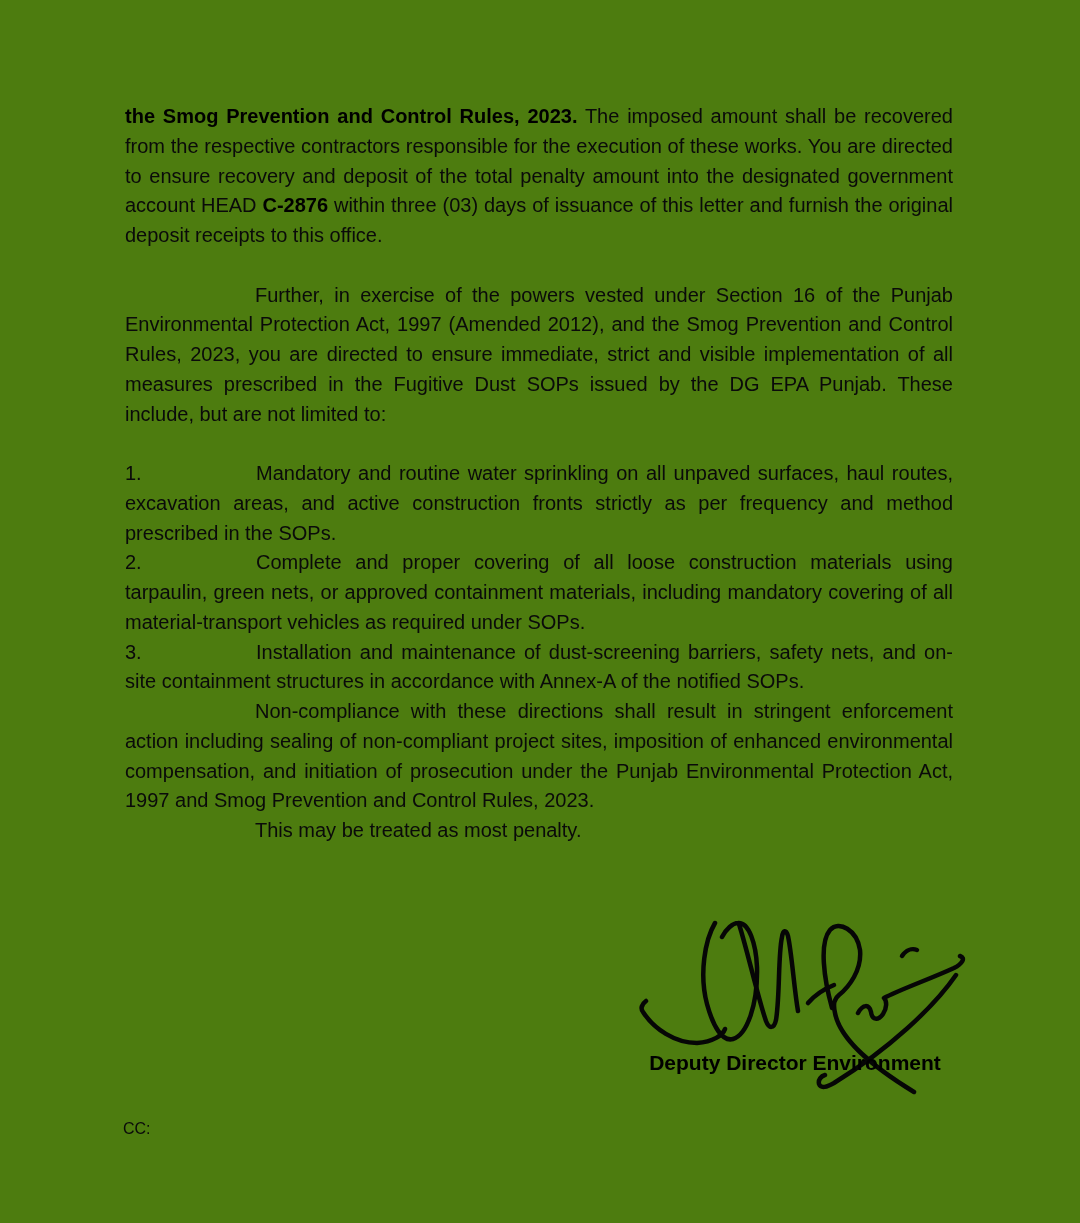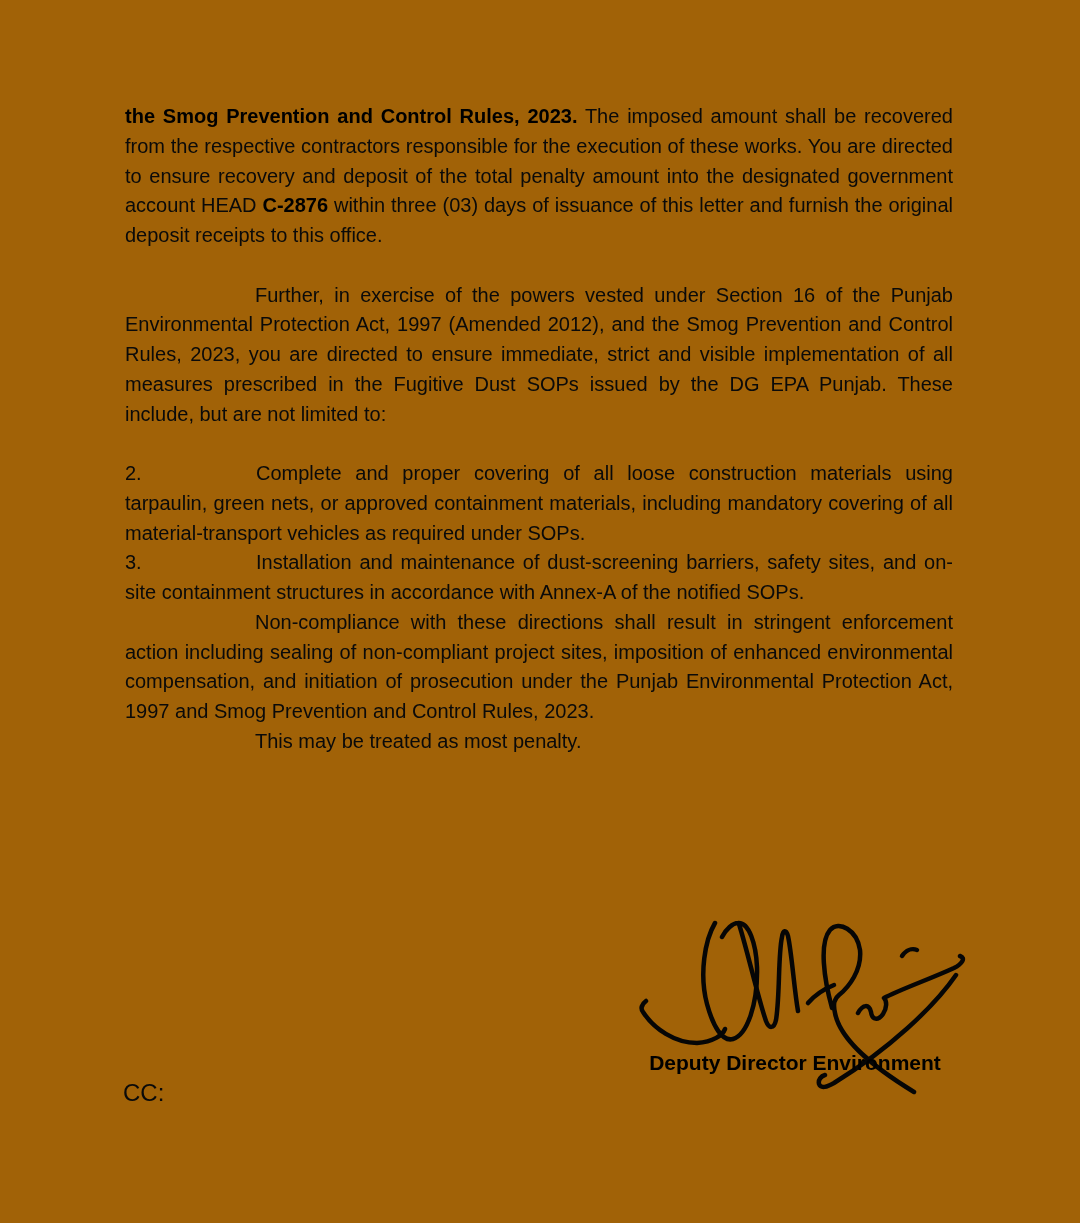--- a/index.html
+++ b/index.html
@@ -1,20 +1,20 @@
 <!DOCTYPE html>
 <html><head>
 <meta charset="utf-8">
 <style>
   html, body { margin: 0; padding: 0; background: #ffffff; }
   .page {
     position: relative;
     width: 1080px;
     height: 1223px;
-    background: #a16207;
+    background: #4d7c0f;
     overflow: hidden;
     font-family: "Liberation Sans", "DejaVu Sans", sans-serif;
     color: #0a0a0a;
   }
   .content {
     position: absolute;
     left: 125px;
     top: 102px;
     width: 828px;
     font-size: 20px;
@@ -47,40 +47,41 @@
     text-align: center;
     font-weight: bold;
     font-size: 21px;
     line-height: 27px;
     color: #000;
     margin-top: 39px;
   }
   .cc-block {
     position: absolute;
     left: 123px;
-    top: 1078px;
-    font-size: 24px;
+    top: 1114px;
+    font-size: 16px;
     line-height: 30.5px;
   }
 </style>
 </head>
 <body>
 
 <div class="page">
 
   <div class="content">
 
     <p class="para"><strong>the Smog Prevention and Control Rules, 2023.</strong><span> The imposed amount shall be recovered from the respective contractors responsible for the execution of these works. You are directed to ensure recovery and deposit of the total penalty amount into the designated government account HEAD </span><strong>C-2876</strong><span> within three (03) days of issuance of this letter and furnish the original deposit receipts to this office.</span></p>
 
     <p class="para indented">Further, in exercise of the powers vested under Section 16 of the Punjab Environmental Protection Act, 1997 (Amended 2012), and the Smog Prevention and Control Rules, 2023, you are directed to ensure immediate, strict and visible implementation of all measures prescribed in the Fugitive Dust SOPs issued by the DG EPA Punjab. These include, but are not limited to:</p>
 
+    <p class="para tight"><span class="num">1.</span><span>Mandatory and routine water sprinkling on all unpaved surfaces, haul routes, excavation areas, and active construction fronts strictly as per frequency and method prescribed in the SOPs.</span></p>
 
     <p class="para tight"><span class="num">2.</span><span>Complete and proper covering of all loose construction materials using tarpaulin, green nets, or approved containment materials, including mandatory covering of all material-transport vehicles as required under SOPs.</span></p>
 
-    <p class="para tight"><span class="num">3.</span><span>Installation and maintenance of dust-screening barriers, safety sites, and on-site containment structures in accordance with Annex-A of the notified SOPs.</span></p>
+    <p class="para tight"><span class="num">3.</span><span>Installation and maintenance of dust-screening barriers, safety nets, and on-site containment structures in accordance with Annex-A of the notified SOPs.</span></p>
 
 
     <p class="para tight indented">Non-compliance with these directions shall result in stringent enforcement action including sealing of non-compliant project sites, imposition of enhanced environmental compensation, and initiation of prosecution under the Punjab Environmental Protection Act, 1997 and Smog Prevention and Control Rules, 2023.</p>
 
     <p class="para tight indented">This may be treated as most penalty.</p>
 
   </div>
 
   <svg class="sig-svg" viewBox="0 0 400 220" fill="none" stroke="#060606" stroke-width="4.5" stroke-linecap="round" stroke-linejoin="round">
     <path d="M28,108 C24,111 22,115 25,119 C36,136 57,150 79,150 C95,149 105,142 107,136"></path>

